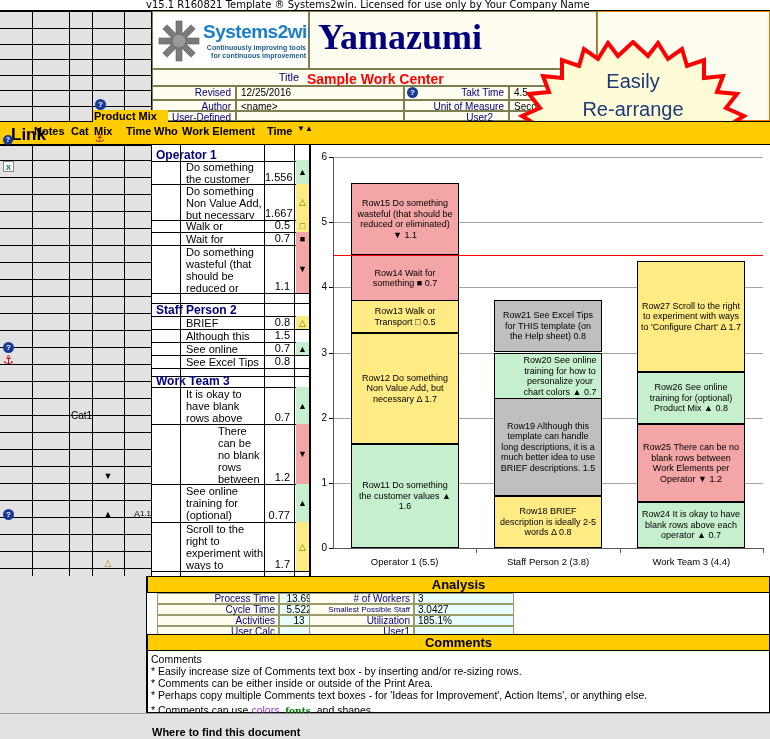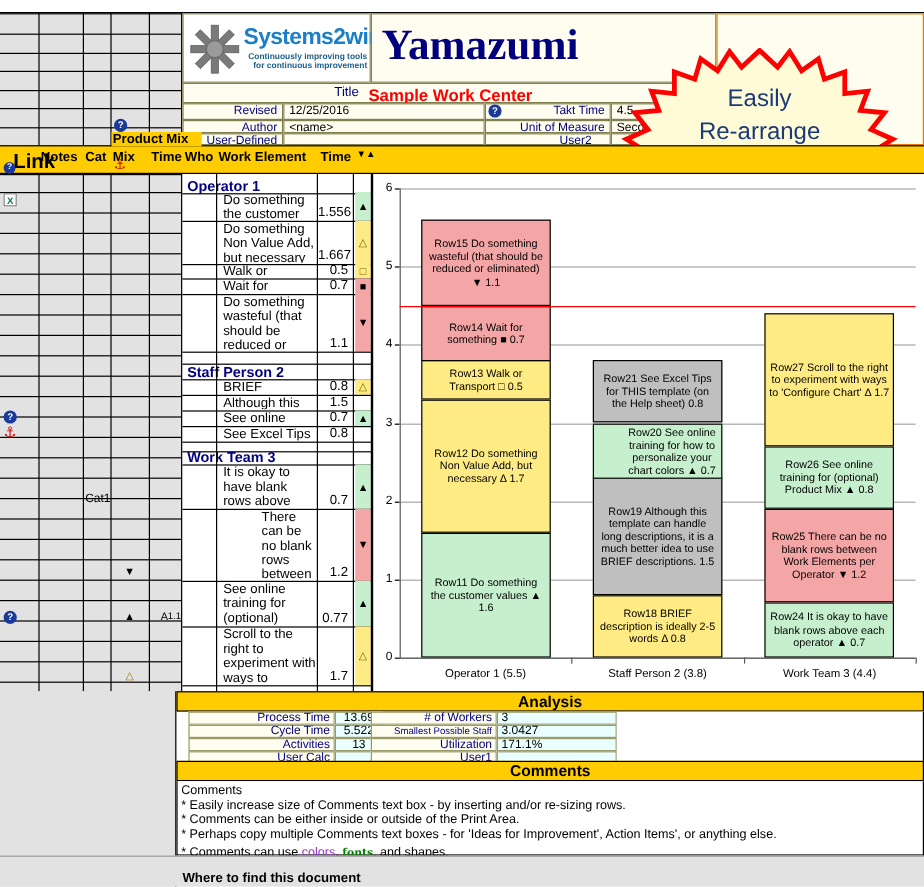--- a/index.html
+++ b/index.html
@@ -52,20 +52,23 @@
 
   .starwrap{position:absolute;left:497px;top:40px;width:273px;height:105px;}
   .notebox{position:absolute;left:610px;top:12px;width:160px;
      font-size:9px;color:#00007f;text-align:center;line-height:10.5px;}
 </style>
 </head>
 <body>
 
 <div id="root">
 
+  <div class="abs" id="verstrip">
+    <div class="t">v15.1 R160821  Template ® Systems2win.  Licensed for use only by Your Company Name</div>
+  </div>
   <div class="abs" id="verline"></div>
 
   <div class="abs" style="left:0;top:11px;width:152px;height:565px;background:#e2e2e2;border-right:1px solid #000;"></div>
 
   <div class="abs" style="left:32px;top:11px;width:1px;height:565px;background:#000;"></div>
   <div class="abs" style="left:69px;top:11px;width:1px;height:565px;background:#000;"></div>
   <div class="abs" style="left:92px;top:11px;width:1px;height:565px;background:#000;"></div>
   <div class="abs" style="left:124px;top:11px;width:1px;height:565px;background:#000;"></div>
   <div class="abs" style="left:151px;top:11px;width:1px;height:565px;background:#000;"></div>
 
@@ -332,21 +335,21 @@
       <div class="abs anvalc" style="left:279px;top:604px;width:40px;height:11px;line-height:9px;">5.522</div>
       <div class="abs anlabel" style="left:157px;top:615px;width:122px;height:11px;line-height:9px;">Activities</div>
       <div class="abs anvalc" style="left:279px;top:615px;width:40px;height:11px;line-height:9px;">13</div>
       <div class="abs anlabel" style="left:157px;top:626px;width:122px;height:11px;line-height:9px;">User Calc</div>
       <div class="abs anvalc" style="left:279px;top:626px;width:40px;height:11px;line-height:9px;"></div>
       <div class="abs anlabel" style="left:309px;top:593px;width:105px;height:11px;line-height:9px;"># of Workers</div>
       <div class="abs anval" style="left:414px;top:593px;width:100px;height:11px;line-height:9px;">3</div>
       <div class="abs anlabel" style="left:309px;top:604px;width:105px;height:11px;line-height:9px;font-size:8px;">Smallest Possible Staff</div>
       <div class="abs anval" style="left:414px;top:604px;width:100px;height:11px;line-height:9px;">3.0427</div>
       <div class="abs anlabel" style="left:309px;top:615px;width:105px;height:11px;line-height:9px;">Utilization</div>
-      <div class="abs anval" style="left:414px;top:615px;width:100px;height:11px;line-height:9px;">171.1%</div>
+      <div class="abs anval" style="left:414px;top:615px;width:100px;height:11px;line-height:9px;">185.1%</div>
       <div class="abs anlabel" style="left:309px;top:626px;width:105px;height:11px;line-height:9px;">User1</div>
       <div class="abs anval" style="left:414px;top:626px;width:100px;height:11px;line-height:9px;"></div>
       <div class="abs" style="left:514px;top:593px;width:256px;height:44px;background:#fff;border-right:1px solid #000;"></div>
     </div>
 
   <div class="abs secbar" style="left:147px;top:634px;width:623px;height:17px;line-height:16px;">Comments</div>
   <div class="abs" style="left:147px;top:651px;width:623px;height:62px;background:#fff;border:1px solid #000;border-top:none;padding:2px 3px;">
     <div class="cmt">Comments</div>
     <div class="cmt">* Easily increase size of Comments text box - by inserting and/or re-sizing rows.</div>
     <div class="cmt">* Comments can be either inside or outside of the Print Area.</div>

